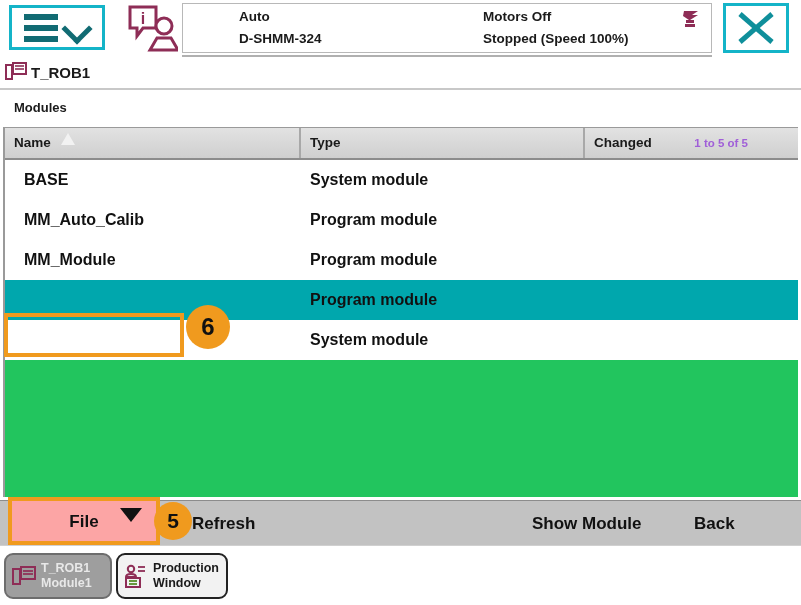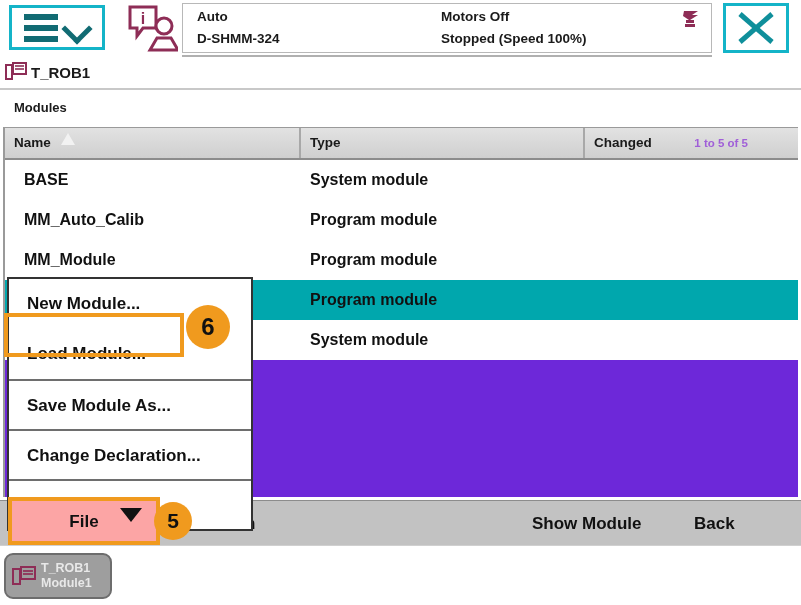--- a/index.html
+++ b/index.html
@@ -75,20 +75,21 @@
     background: #ffffff;
     border: 1px solid #b8b8b8;
     box-sizing: border-box;
   }
   .status-col {
     position: absolute;
     font-size: 13.5px;
     font-weight: bold;
     color: #1a1a1a;
     line-height: 22px;
+    margin-left: 42px;
   }
   .status-mode { left: 14px; top: 2px; }
   .status-sys  { left: 14px; top: 24px; }
   .status-motors { left: 258px; top: 2px; }
   .status-exec   { left: 258px; top: 24px; }
   .robot-glyph {
     position: absolute;
     right: 10px; top: 4px;
     width: 22px; height: 22px;
   }
@@ -150,21 +151,21 @@
   }
 
   
   .table-wrap {
     position: absolute;
     left: 3px; top: 37px;
     width: 795px; height: 370px;
     border-left: 2px solid #9a9a9a;
     border-top: 1px solid #9a9a9a;
     box-sizing: border-box;
-    background: #6d28d9;
+    background: #22c55e;
   }
   .thead {
     position: relative;
     height: 30px;
     background: linear-gradient(#e2e2e2, #cfcfcf);
     border-bottom: 2px solid #8c8c8c;
   }
   .th {
     position: absolute;
     top: 0;
@@ -464,27 +465,20 @@
       </div>
       <div class="trow">
         <div class="tcell c0"></div>
         <div class="tcell c1">System module</div>
         <div class="tcell c2"></div>
       </div>
 
     </div>
   </div>
 
-  <div class="file-menu">
-    <div class="mi">New Module...</div>
-    <div class="mi">Load Module...</div>
-    <div class="mi sep">Save Module As...</div>
-    <div class="mi sep">Change Declaration...</div>
-    <div class="mi sep">Delete Module...</div>
-  </div>
   <div class="mi-hl"></div>
   <div class="step-badge badge6">6</div>
 
   <div class="toolbar">
     <div class="tb-item tb-refresh">Refresh</div>
     <div class="tb-item tb-show">Show Module</div>
     <div class="tb-item tb-back">Back</div>
   </div>
 
   <div class="file-btn">
@@ -503,16 +497,33 @@
           <line x1="11" y1="8" x2="21" y2="8" stroke="#8e2d56" stroke-width="1.7"></line>
           <line x1="11" y1="11" x2="21" y2="11" stroke="#8e2d56" stroke-width="1.7"></line>
         </svg>
       </span>
       <span class="tb-txt">
         <span>T_ROB1</span><br>
         <span>Module1</span>
       </span>
     </div>
 
+    <div class="tbtn inactive">
+      <span class="tb-ico">
+        <svg width="24" height="26" viewBox="0 0 24 26">
+          <circle cx="7" cy="6" r="3.2" fill="none" stroke="#8e2d56" stroke-width="2"></circle>
+          <path d="M2 14 C2 10 12 10 12 14 Z" fill="none" stroke="#8e2d56" stroke-width="2"></path>
+          <rect x="2" y="15" width="14" height="9" fill="none" stroke="#8e2d56" stroke-width="2"></rect>
+          <line x1="5" y1="18" x2="13" y2="18" stroke="#5a8f2a" stroke-width="1.8"></line>
+          <line x1="5" y1="21" x2="13" y2="21" stroke="#5a8f2a" stroke-width="1.8"></line>
+          <line x1="14" y1="4" x2="21" y2="4" stroke="#8e2d56" stroke-width="1.8"></line>
+          <line x1="14" y1="8" x2="21" y2="8" stroke="#8e2d56" stroke-width="1.8"></line>
+        </svg>
+      </span>
+      <span class="tb-txt">
+        <span>Production</span><br>
+        <span>Window</span>
+      </span>
+    </div>
 
   </div>
 
 </div>
 
 </body></html>

